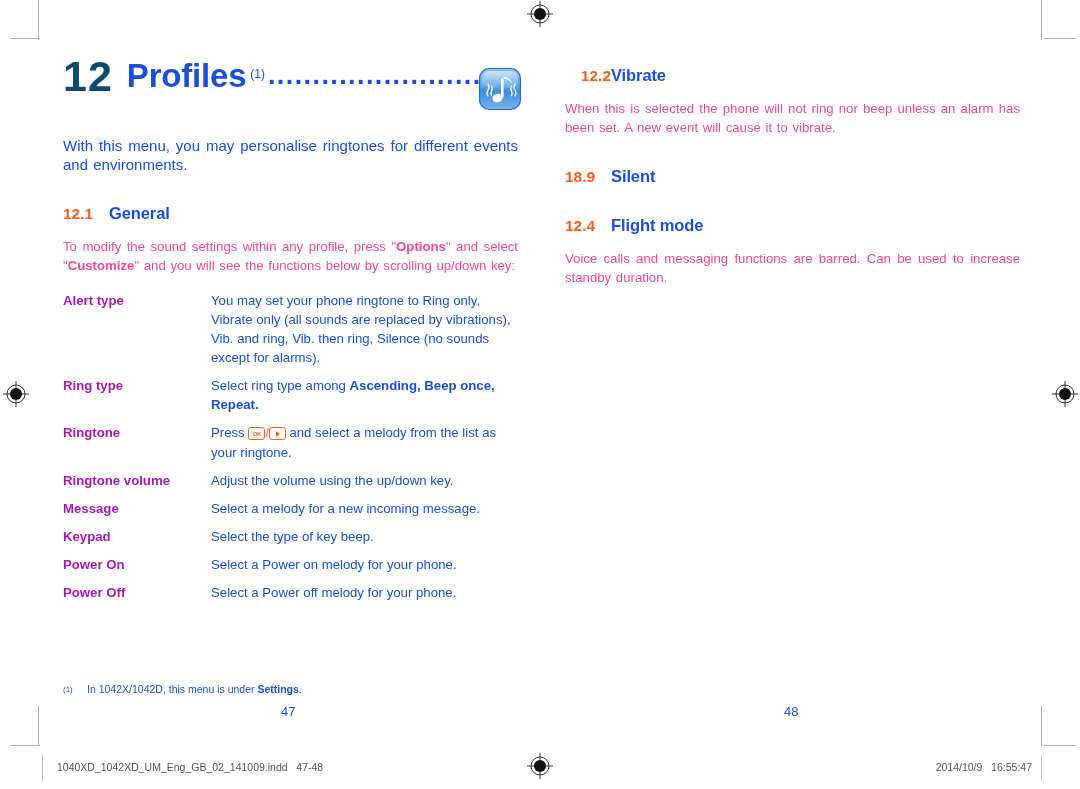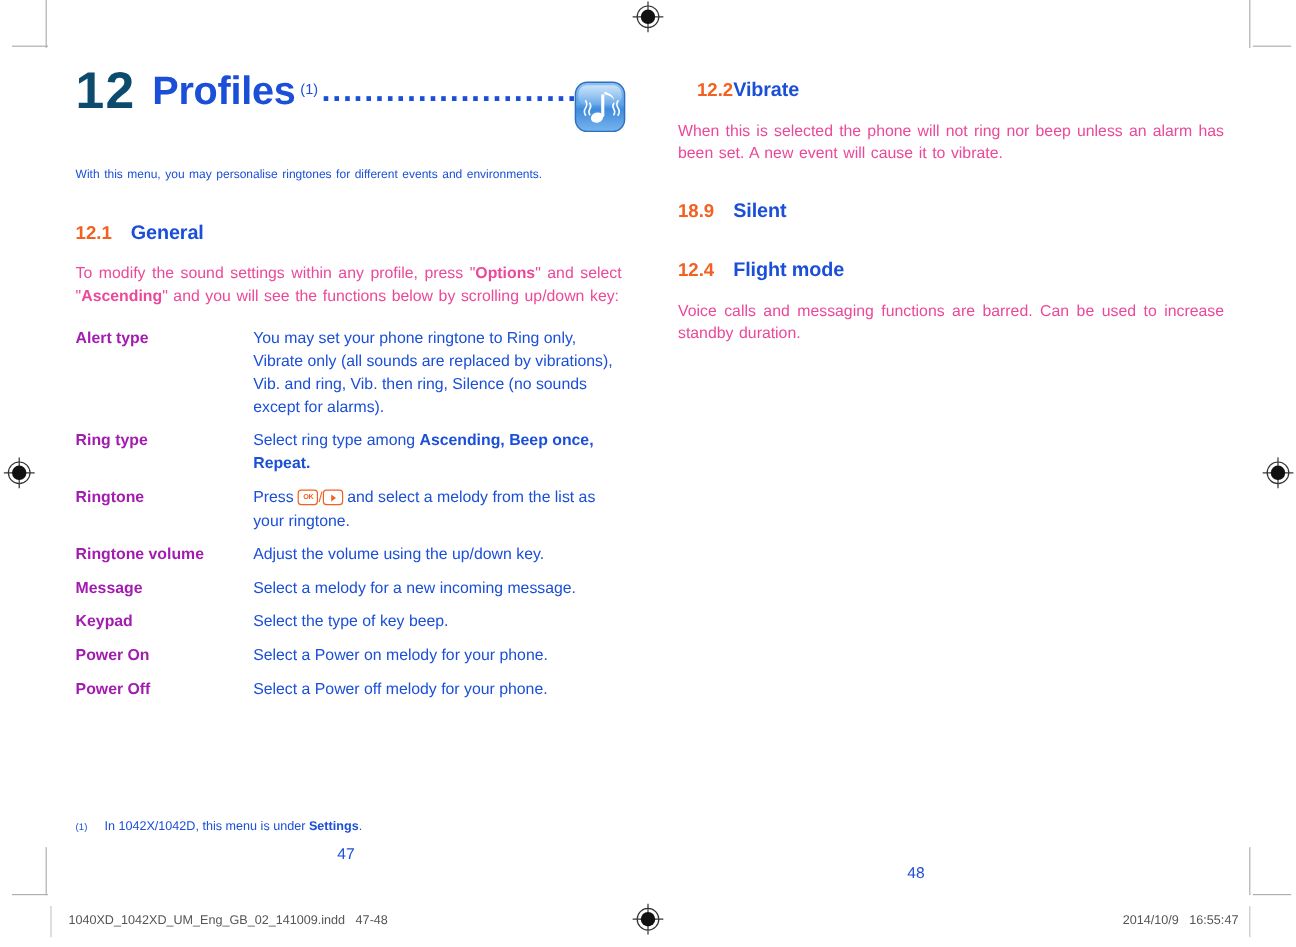--- a/index.html
+++ b/index.html
@@ -87,21 +87,21 @@
   
   .profile-icon {
     position: absolute;
     right: -4px;
     top: 15px;
     width: 44px; height: 44px;
   }
 
   
   .intro {
-    font-size: 10px;
+    font-size: 15px;
     color: #1B4FD8;
     line-height: 19px;
     text-align: justify;
     margin-top: 22px;
     word-spacing: 1px;
   }
 
   .sec-head {
     display: flex;
     align-items: baseline;
@@ -200,21 +200,21 @@
   .footnote-text b { font-weight: bold; }
 
   .page-no {
     position: absolute;
     font-size: 13px;
     color: #1B4FD8;
     font-weight: normal;
     top: 704px;
   }
   .page-no.left  { left: 281px; }
-  .page-no.right { left: 756px; margin-top: 16px; }
+  .page-no.right { left: 784px; }
 
   
   .print-footer {
     position: absolute;
     bottom: 12px;
     left: 0; right: 0;
     height: 20px;
     font-family: Liberation Sans, sans-serif;
     font-size: 10.5px;
     color: #555;
@@ -316,21 +316,21 @@
       </div>
     </div>
 
     <p class="intro">With this menu, you may personalise ringtones for different events and environments.</p>
 
     <div class="sec-head">
       <span class="sec-num">12.1</span>
       <span class="sec-title">General</span>
     </div>
 
-    <p class="para"><span>To modify the sound settings within any profile, press "</span><b>Options</b><span>" and select "</span><b>Ascending</b><span>" and you will see the functions below by scrolling up/down key:</span></p>
+    <p class="para"><span>To modify the sound settings within any profile, press "</span><b>Options</b><span>" and select "</span><b>Customize</b><span>" and you will see the functions below by scrolling up/down key:</span></p>
 
     <div class="def-table">
 
       <div class="def-row">
         <div class="def-term">Alert type</div>
         <div class="def-desc">You may set your phone ringtone to Ring only, Vibrate only (all sounds are replaced by vibrations), Vib. and ring, Vib. then ring, Silence (no sounds except for alarms).</div>
       </div>
 
       <div class="def-row">
         <div class="def-term">Ring type</div>

